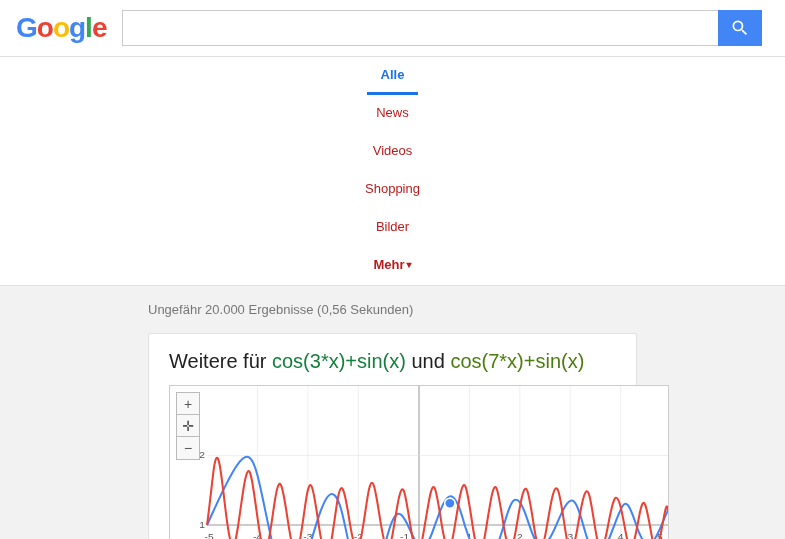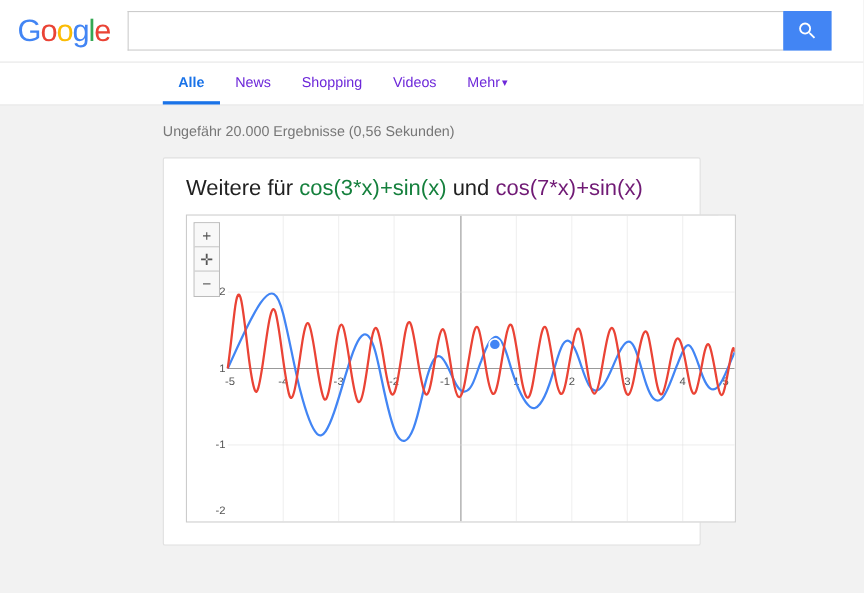--- a/index.html
+++ b/index.html
@@ -9,21 +9,21 @@
     #header {
       background: #fff;
       border-bottom: 1px solid #e0e0e0;
       padding: 10px 16px;
       display: flex;
       align-items: center;
       gap: 16px;
     }
     #logo {
       font-size: 28px;
-      font-weight: normal;
+      font-weight: bold;
       letter-spacing: -1px;
       flex-shrink: 0;
     }
     .logo-g { color: #4285F4; }
     .logo-o1 { color: #EA4335; }
     .logo-o2 { color: #FBBC05; }
     .logo-g2 { color: #4285F4; }
     .logo-l { color: #34A853; }
     .logo-e { color: #EA4335; }
 
@@ -57,39 +57,41 @@
     #search-button svg { fill: #fff; width: 20px; height: 20px; }
 
     
     #nav {
       background: #fff;
       border-bottom: 1px solid #e0e0e0;
       padding: 0 148px;
       display: flex;
       align-items: center;
       gap: 0;
+      flex-direction: column;
     }
     .nav-tab {
       padding: 10px 14px;
       font-size: 13px;
-      color: #6d28d9;
+      color: #b91c1c;
       cursor: pointer;
       border-bottom: 3px solid transparent;
       text-decoration: none;
       display: inline-block;
     }
     .nav-tab.active {
       color: #1a73e8;
       border-bottom: 3px solid #1a73e8;
       font-weight: bold;
     }
     .nav-mehr {
       display: flex;
       align-items: center;
       gap: 2px;
+      font-weight: bold;
     }
     .nav-mehr .caret { font-size: 10px; }
 
     
     #content {
       padding: 8px 148px 36px 148px;
       background: #f2f2f2;
       min-height: 400px;
     }
     #result-stats {
@@ -106,21 +108,21 @@
       padding: 16px 20px 20px 20px;
       max-width: 640px;
     }
     .graph-title {
       font-size: 20px;
       font-weight: normal;
       color: #212121;
       margin-bottom: 12px;
     }
     .graph-title .blue { color: #15803d; }
-    .graph-title .red { color: #701a75; }
+    .graph-title .red { color: #4d7c0f; }
 
     .graph-container {
       border: 1px solid #ccc;
       position: relative;
       width: 500px;
       height: 280px;
       overflow: hidden;
       background: #fff;
     }
 
@@ -217,22 +219,23 @@
       <svg viewBox="0 0 24 24" xmlns="http://www.w3.org/2000/svg">
         <path d="M15.5 14h-.79l-.28-.27A6.471 6.471 0 0 0 16 9.5 6.5 6.5 0 1 0 9.5 16c1.61 0 3.09-.59 4.23-1.57l.27.28v.79l5 4.99L20.49 19l-4.99-5zm-6 0C7.01 14 5 11.99 5 9.5S7.01 5 9.5 5 14 7.01 14 9.5 11.99 14 9.5 14z"></path>
       </svg>
     </button>
   </div>
 </div>
 
 <div id="nav">
   <a class="nav-tab active">Alle</a>
   <a class="nav-tab">News</a>
+  <a class="nav-tab">Videos</a>
   <a class="nav-tab">Shopping</a>
-  <a class="nav-tab">Videos</a>
+  <a class="nav-tab">Bilder</a>
   <a class="nav-tab nav-mehr">
     <span>Mehr</span>
     <span class="caret">▾</span>
   </a>
 </div>
 
 <div id="content">
   <div id="result-stats">Ungefähr 20.000 Ergebnisse (0,56 Sekunden)</div>
 
   <div class="graph-card">

